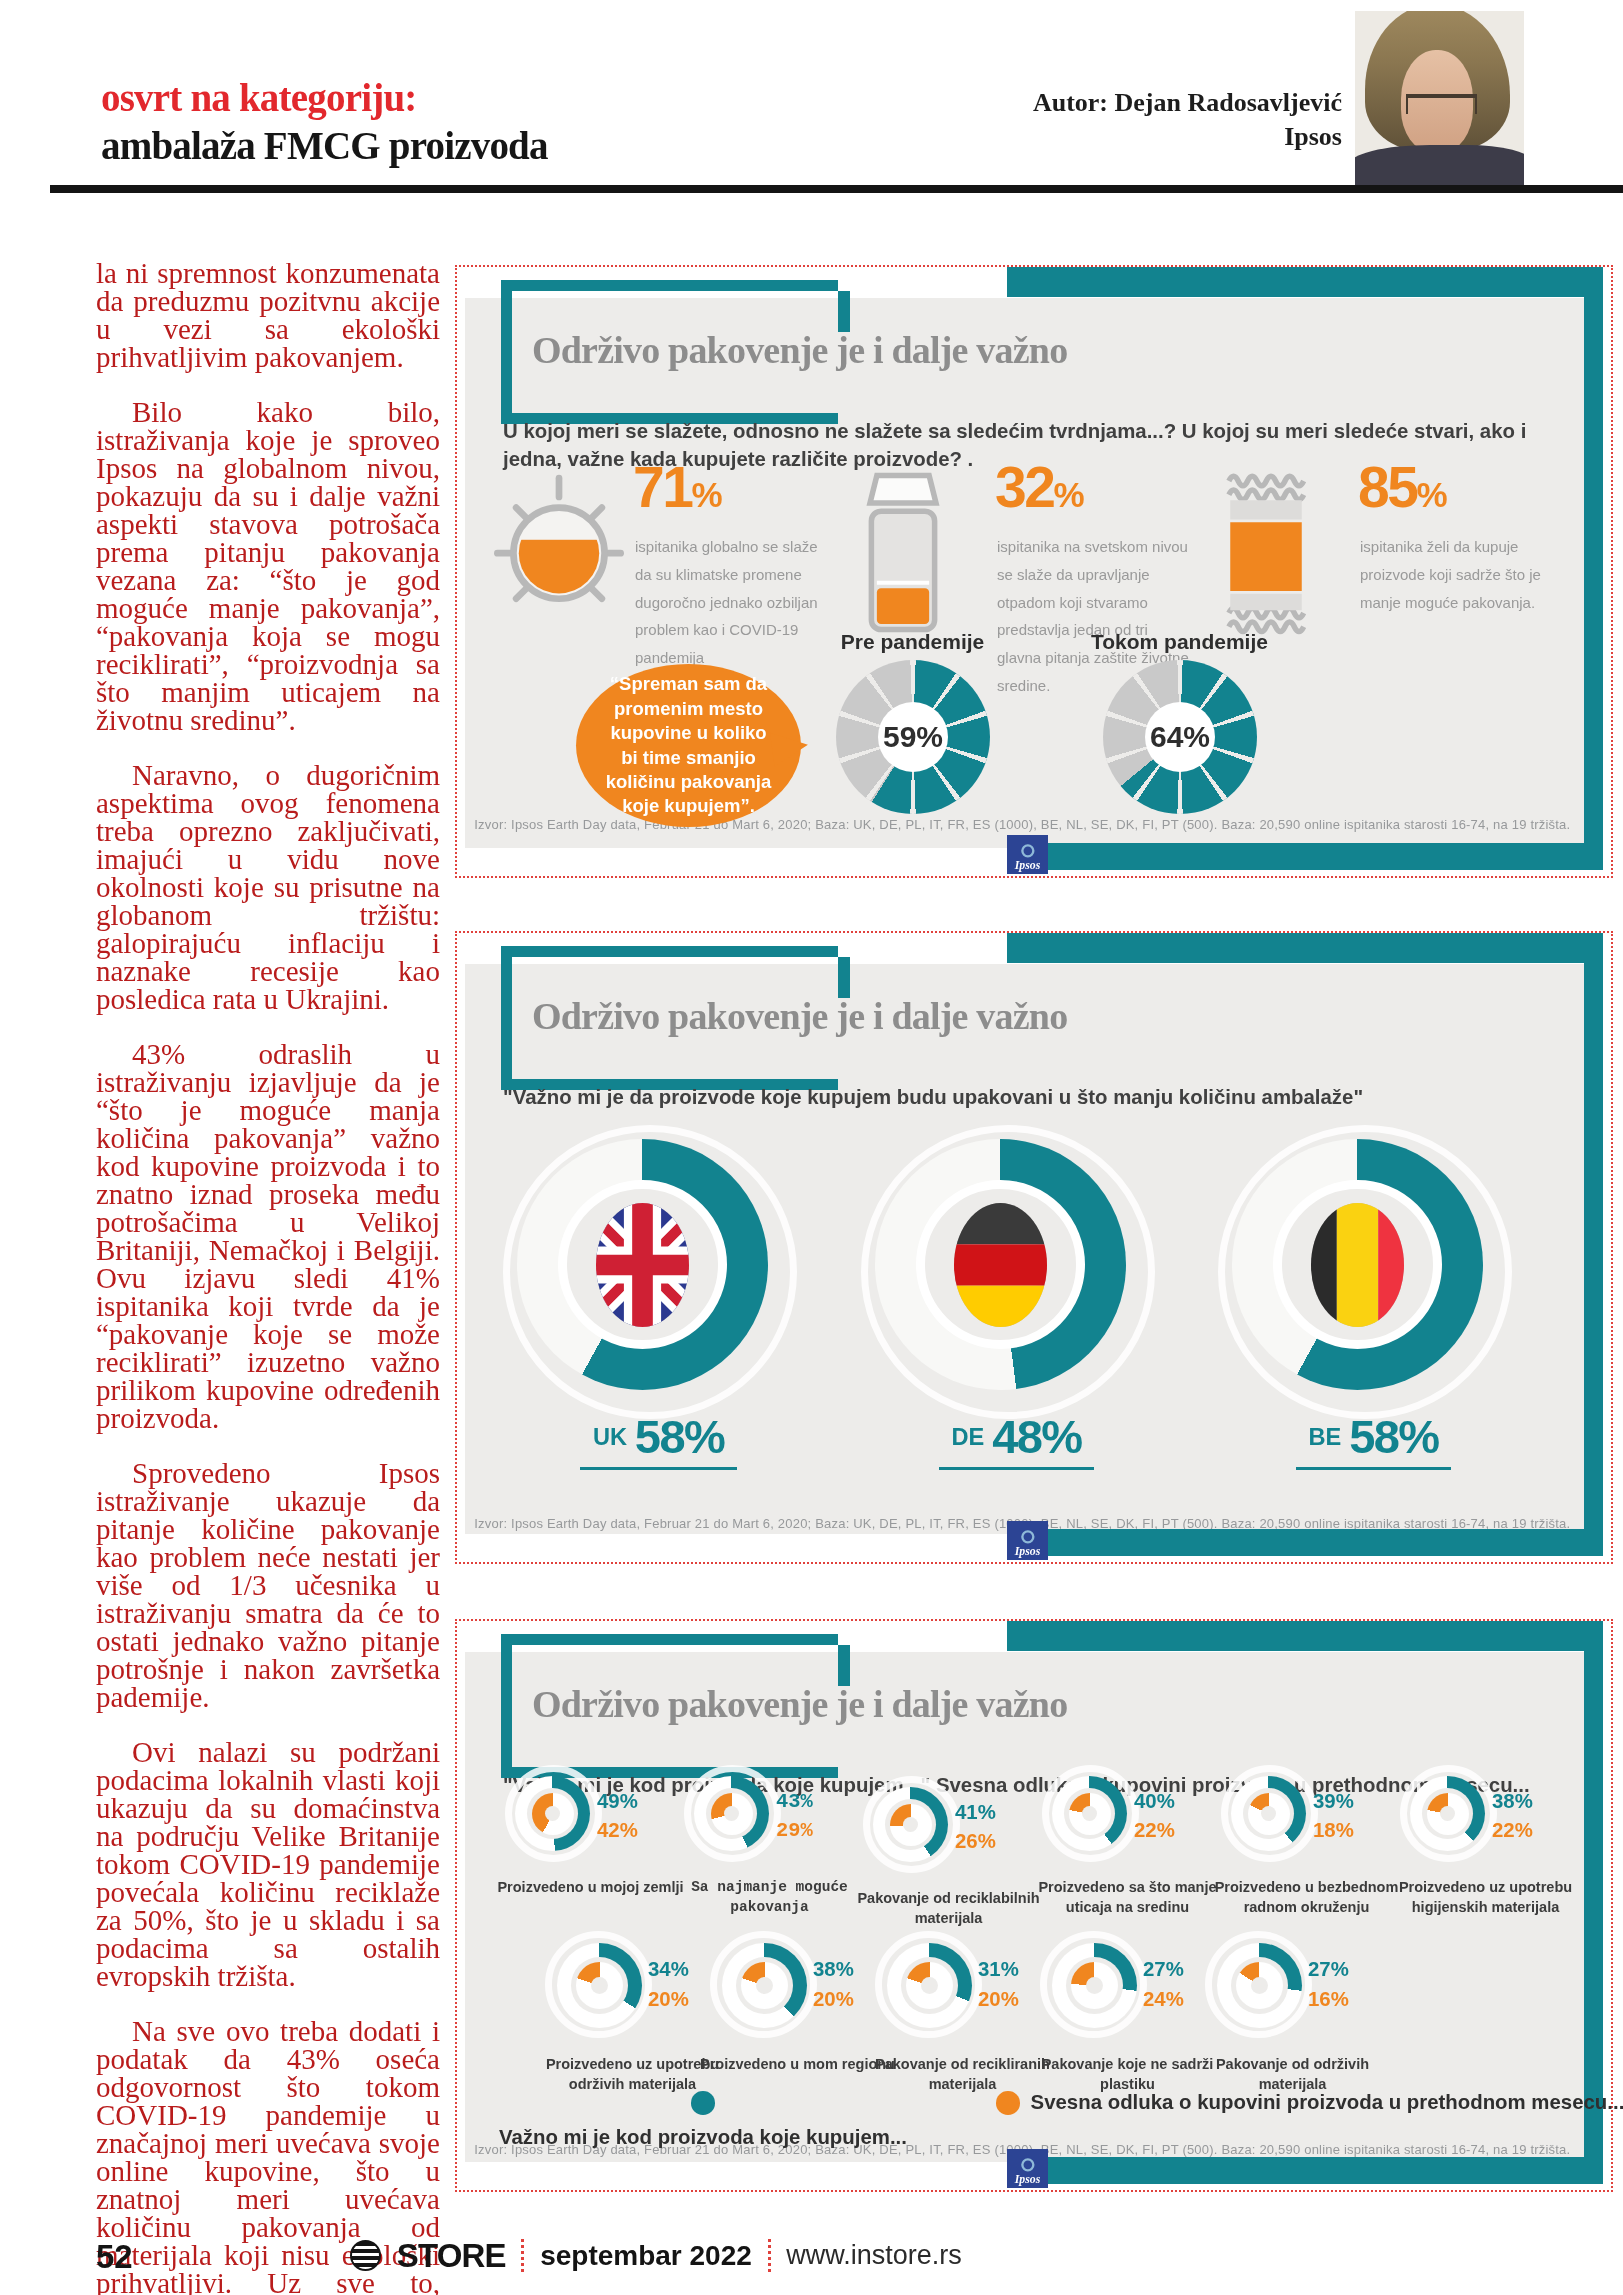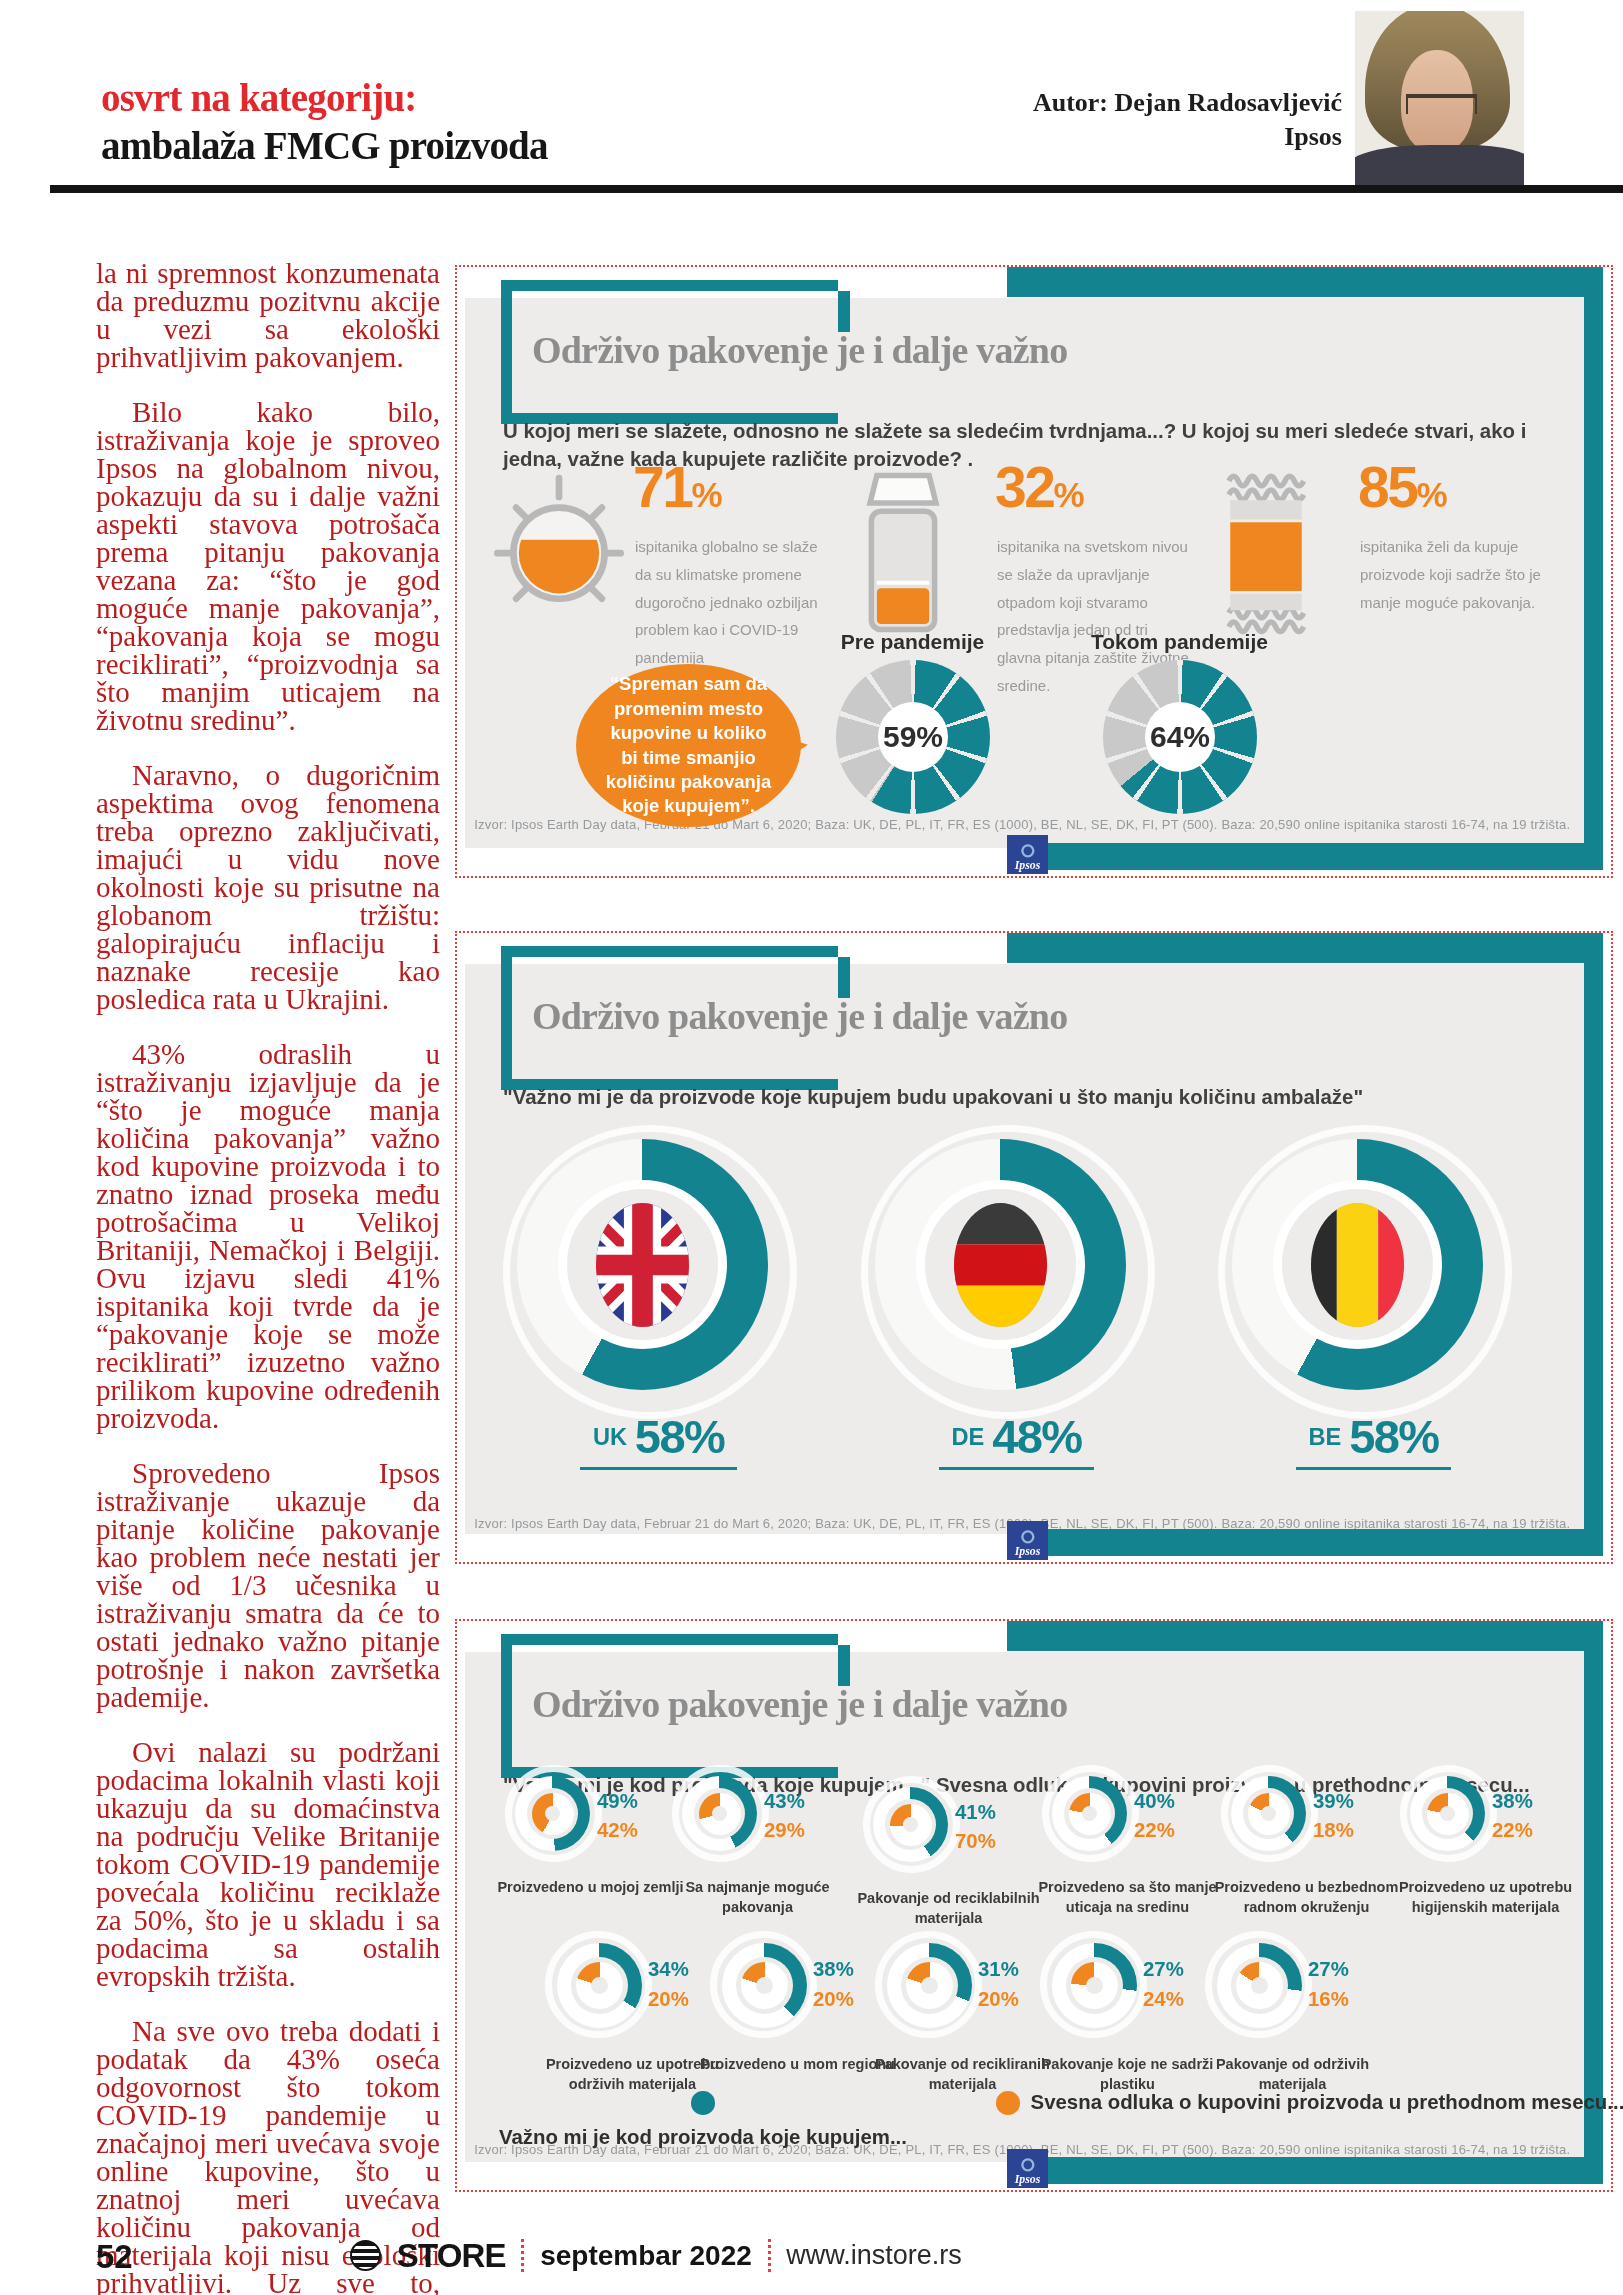--- a/index.html
+++ b/index.html
@@ -300,21 +300,21 @@
           <div class="mid"></div>
           <div class="inner" style="background: conic-gradient(from -151.2deg, rgb(240, 134, 31) 0deg, rgb(240, 134, 31) 42%, rgb(255, 255, 255) 0deg);"></div>
           <div class="hole"></div>
         </div>
         <div class="vals" style="left: 96px; top: 10.6px;">
           <div class="t">49%</div>
           <div class="o">42%</div>
         </div>
         <div class="lbl" style="top: 102px;">Proizvedeno u mojoj zemlji</div>
       </div>
-      <div class="p3item" style="left: 211px; top: 155px; height: 177px;">
+      <div class="p3item" style="left: 223px; top: 155px; height: 177px; font-family: Liberation Mono, monospace;">
         <div class="halo" style="position: absolute; left: 3.6px; top: -10.6px; width: 83px; height: 83px;"></div>
         <div class="d3" style="left: 14px; top: 0px; width: 75px; height: 75px; background: conic-gradient(rgb(18, 131, 143) 0deg, rgb(18, 131, 143) 43%, rgb(255, 255, 255) 0deg);">
           <div class="mid"></div>
           <div class="inner" style="background: conic-gradient(from -104.4deg, rgb(240, 134, 31) 0deg, rgb(240, 134, 31) 29%, rgb(255, 255, 255) 0deg);"></div>
           <div class="hole"></div>
         </div>
         <div class="vals" style="left: 96px; top: 10.6px;">
           <div class="t">43%</div>
           <div class="o">29%</div>
         </div>
@@ -322,21 +322,21 @@
       </div>
       <div class="p3item" style="left: 402px; top: 166px; height: 177px;">
         <div class="halo" style="position: absolute; left: 3.6px; top: -10.6px; width: 83px; height: 83px;"></div>
         <div class="d3" style="left: 14px; top: 0px; width: 75px; height: 75px; background: conic-gradient(rgb(18, 131, 143) 0deg, rgb(18, 131, 143) 41%, rgb(255, 255, 255) 0deg);">
           <div class="mid"></div>
           <div class="inner" style="background: conic-gradient(from -93.6deg, rgb(240, 134, 31) 0deg, rgb(240, 134, 31) 26%, rgb(255, 255, 255) 0deg);"></div>
           <div class="hole"></div>
         </div>
         <div class="vals" style="left: 96px; top: 10.6px;">
           <div class="t">41%</div>
-          <div class="o">70%</div>
+          <div class="o">26%</div>
         </div>
         <div class="lbl" style="top: 102px;">Pakovanje od reciklabilnih materijala</div>
       </div>
       <div class="p3item" style="left: 581px; top: 155px; height: 177px;">
         <div class="halo" style="position: absolute; left: 3.6px; top: -10.6px; width: 83px; height: 83px;"></div>
         <div class="d3" style="left: 14px; top: 0px; width: 75px; height: 75px; background: conic-gradient(rgb(18, 131, 143) 0deg, rgb(18, 131, 143) 40%, rgb(255, 255, 255) 0deg);">
           <div class="mid"></div>
           <div class="inner" style="background: conic-gradient(from -79.2deg, rgb(240, 134, 31) 0deg, rgb(240, 134, 31) 22%, rgb(255, 255, 255) 0deg);"></div>
           <div class="hole"></div>
         </div>

